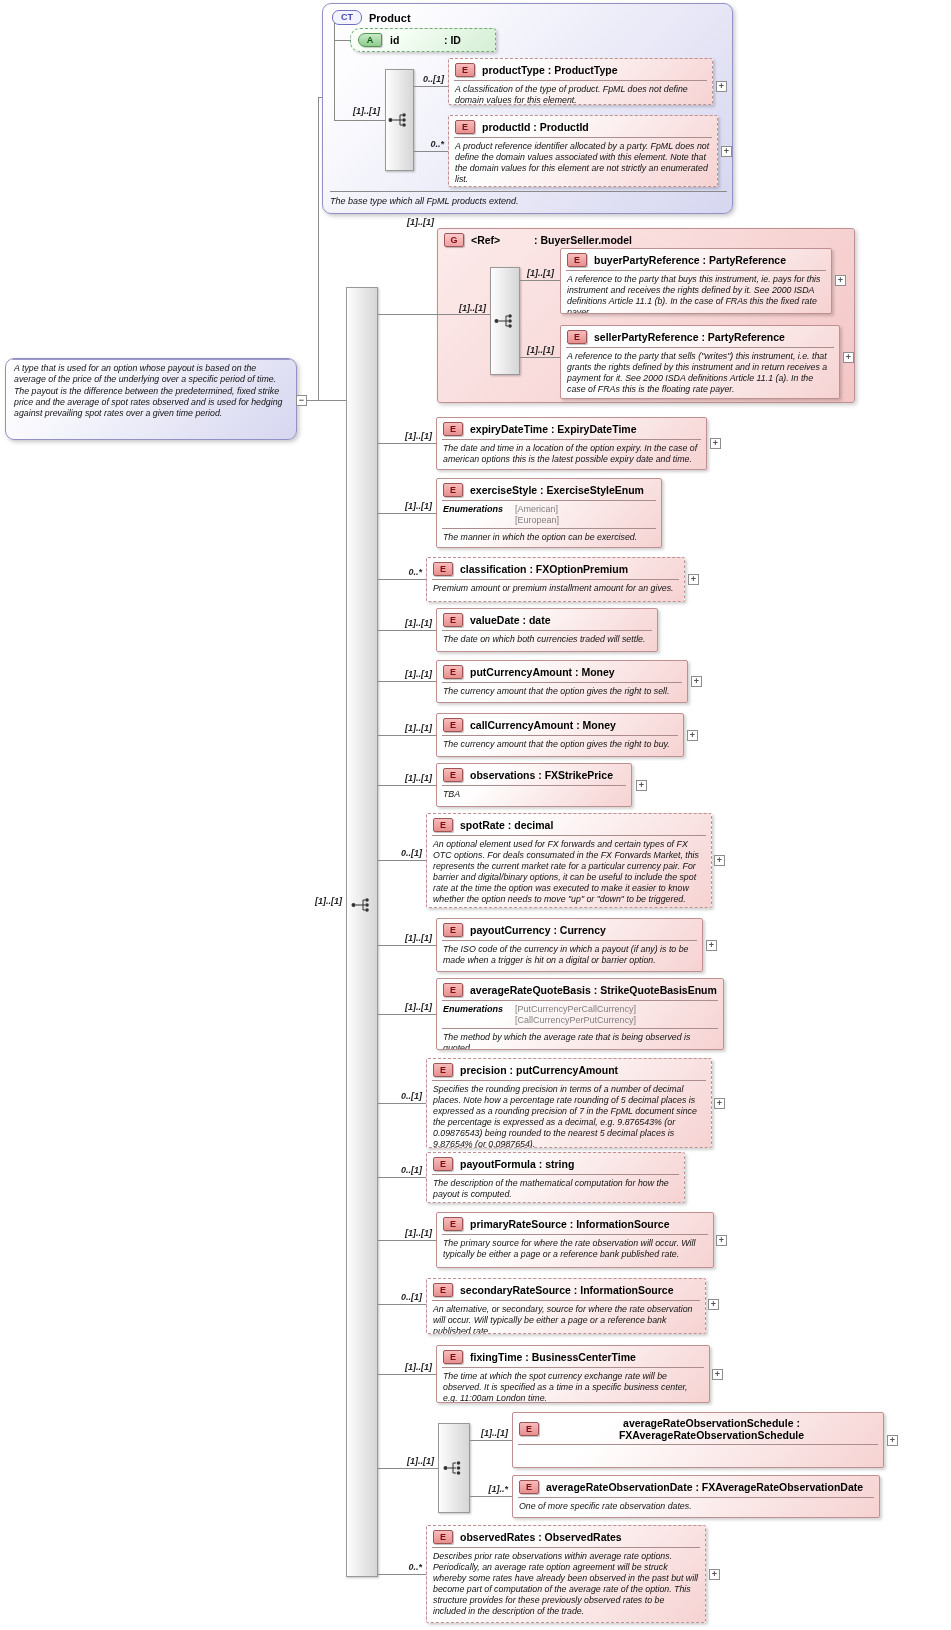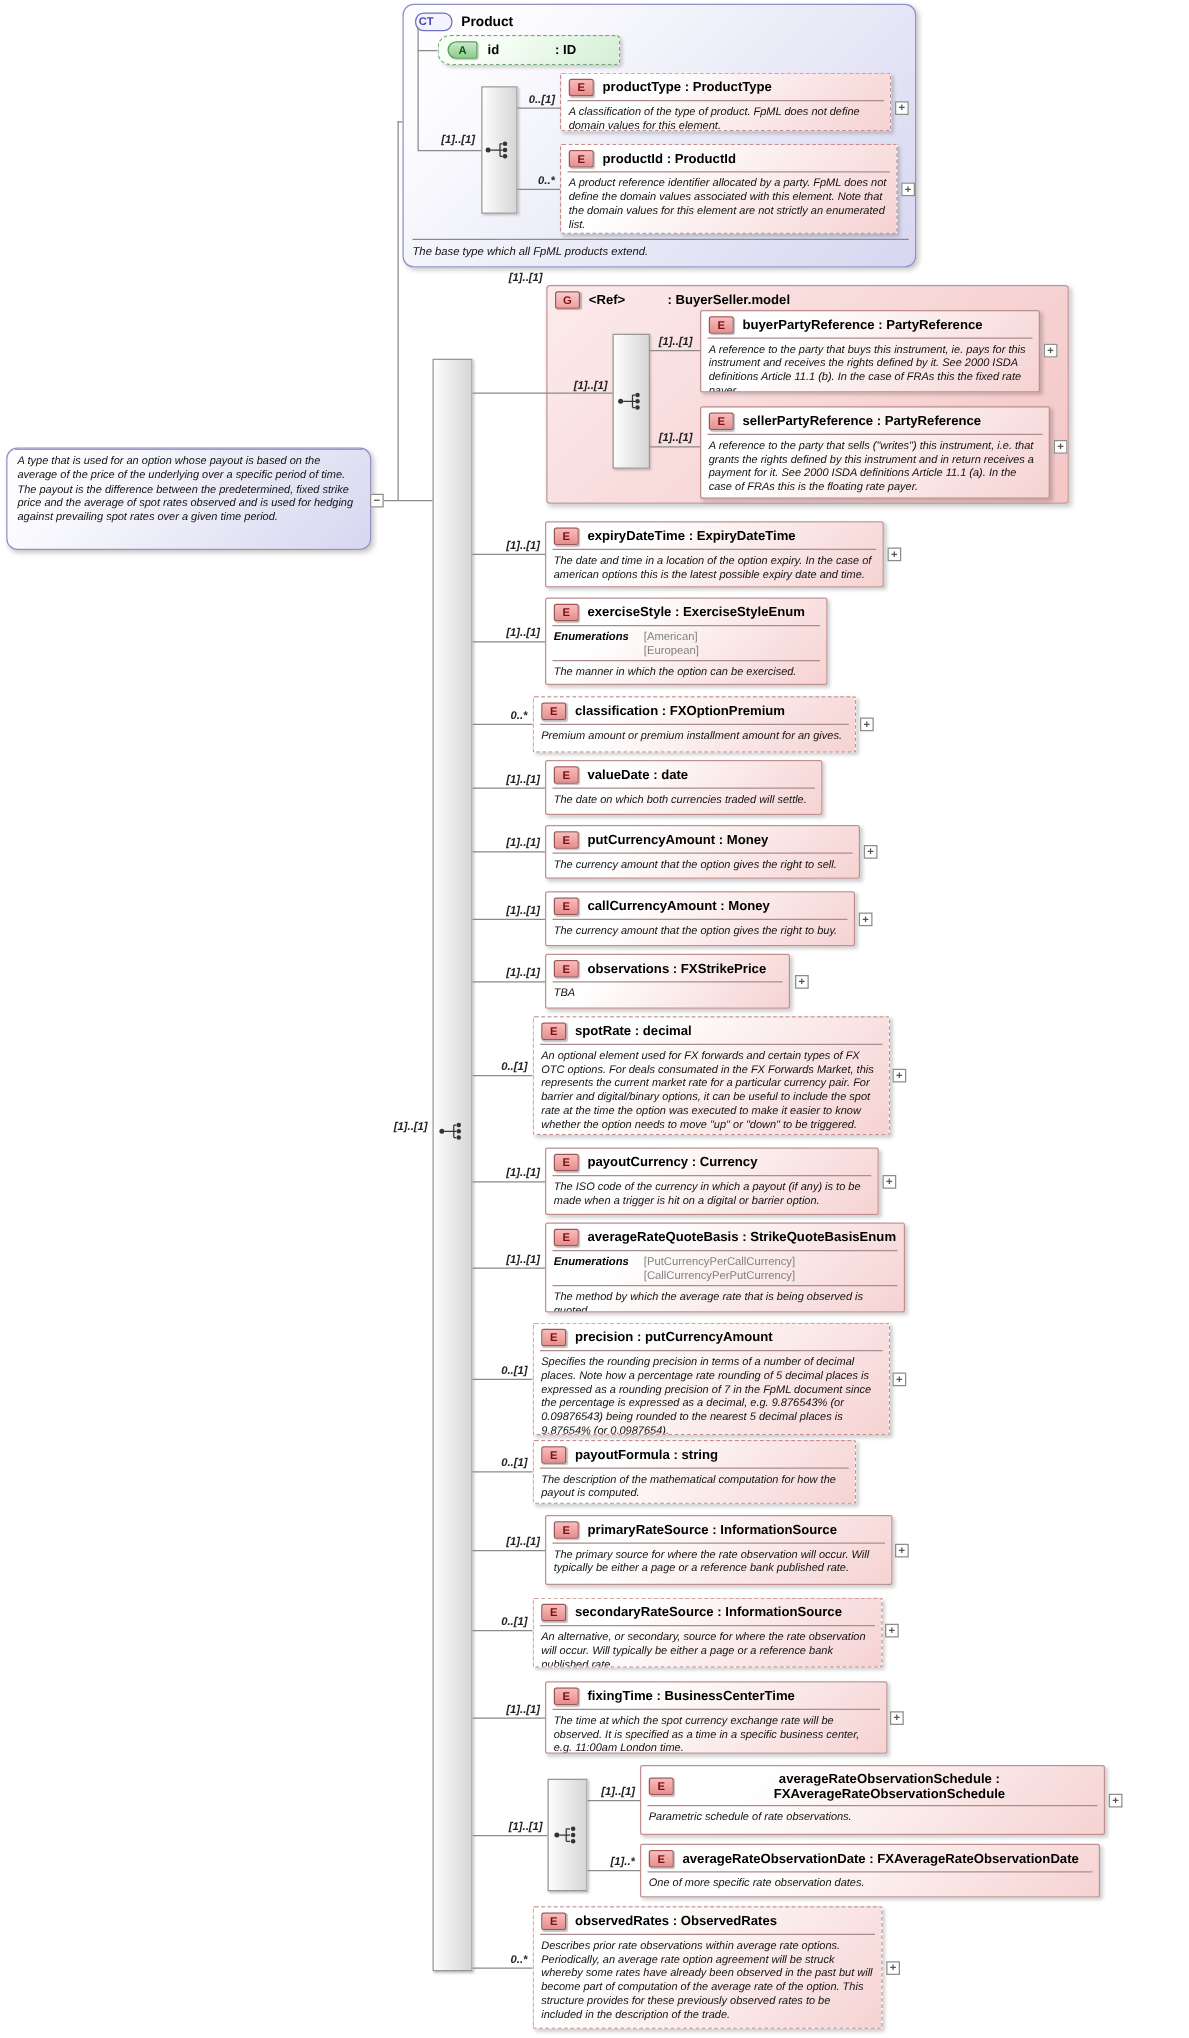--- a/index.html
+++ b/index.html
@@ -15,21 +15,21 @@
   .ehead{display:flex;align-items:center;gap:7px;padding:4px 6px 3px;}
   .etitle{font:bold 10.5px "Liberation Sans",sans-serif;color:#000;white-space:nowrap;}
   .etitle.wrap{white-space:normal;text-align:center;line-height:12px;}
   .esep{height:1px;background:#ab8d8d;margin:0 5px;}
   .eann{font:italic 8.8px "Liberation Sans",sans-serif;color:#101010;padding:3px 6px 4px;line-height:11px;}
   .enums{display:flex;gap:12px;padding:3px 6px 2px;}
   .enumlab{font:italic bold 9px "Liberation Sans",sans-serif;color:#000;min-width:60px;}
   .enumvals{font:9px "Liberation Sans",sans-serif;color:#808080;line-height:11px;}
   .badge-e{flex:0 0 auto;width:18px;height:12px;border:1px solid #a05555;border-radius:2px;background:linear-gradient(#f8bcbc,#e68f8f);color:#7c0e0e;font:bold 9px "Liberation Sans",sans-serif;line-height:12px;text-align:center;box-shadow:1px 1px 1px rgba(0,0,0,.25);}
   .badge-g{flex:0 0 auto;width:18px;height:12px;border:1px solid #a05555;border-radius:2px;background:linear-gradient(#fbcaca,#eea0a0);color:#7c0e0e;font:bold 9px "Liberation Sans",sans-serif;line-height:12px;text-align:center;box-shadow:1px 1px 1px rgba(0,0,0,.25);}
-  .badge-ct{flex:0 0 auto;min-width:24px;height:13px;border:1px solid #6f6fc0;border-radius:7px;background:#f4f4ff;color:#4646bb;font:bold 9px "Liberation Sans",sans-serif;line-height:13px;padding:0 2px;}
+  .badge-ct{flex:0 0 auto;min-width:24px;height:13px;border:1px solid #6f6fc0;border-radius:7px;background:#f4f4ff;color:#4646bb;font:bold 9px "Liberation Sans",sans-serif;line-height:13px;text-align:center;padding:0 2px;}
   .badge-a{flex:0 0 auto;width:22px;height:12px;border:1px solid #4f9a4f;border-radius:7px 2px 2px 7px;background:linear-gradient(#c8e9c8,#8fcb8f);color:#0e5a0e;font:bold 9px "Liberation Sans",sans-serif;line-height:12px;text-align:center;box-shadow:1px 1px 1px rgba(0,0,0,.2);}
   .ctbox{position:absolute;border:1px solid #9191c6;border-radius:9px;background:linear-gradient(135deg,#fdfdff 15%,#d6d6f0);box-shadow:2px 2px 4px rgba(0,0,0,.22);box-sizing:border-box;overflow:hidden;}
   .cthead{display:flex;align-items:center;gap:7px;padding:6px 9px 3px;}
   .cttitle{font:bold 11px "Liberation Sans",sans-serif;color:#000;white-space:nowrap;}
   .ctsep{height:1px;background:#9a9ac4;margin:0 6px;}
   .ctann{font:italic 8.8px "Liberation Sans",sans-serif;color:#101010;padding:3px 8px;line-height:11.3px;}
   .gbox{position:absolute;border:1px solid #c08f8f;border-radius:3px;background:linear-gradient(135deg,#fcebeb,#f4c6c6);box-shadow:2px 2px 4px rgba(0,0,0,.2);box-sizing:border-box;}
   .attrbox{position:absolute;border:1px dashed #74a874;border-radius:10px 3px 3px 10px;background:linear-gradient(135deg,#f7fff7 30%,#d4eed4);box-shadow:2px 2px 3px rgba(0,0,0,.18);box-sizing:border-box;display:flex;align-items:center;gap:8px;padding:0 7px;}
   .attrname{font:bold 10.5px "Liberation Sans",sans-serif;min-width:46px;}
   .attrtype{font:bold 10.5px "Liberation Sans",sans-serif;}
@@ -372,21 +372,20 @@
     </svg>
 
   <div class="ln hl" style="left:470px;top:1440px;width:42px;"></div>
   <div class="card" style="left:466px;top:1428px;width:42px;">[1]..[1]</div>
   <div class="ebox" style="left:512px;top:1412px;width:372px;height:56px;">
     <div class="ehead">
         <span class="badge-e">E</span>
         <span class="etitle wrap">averageRateObservationSchedule : FXAverageRateObservationSchedule</span>
       </div>
     <div class="esep"></div>
-    <div class="eann">Parametric schedule of rate observations.</div>
   </div>
   <div class="plusbox" style="left:887px;top:1435px;">+</div>
 
   <div class="ln hl" style="left:470px;top:1496px;width:42px;"></div>
   <div class="card" style="left:466px;top:1484px;width:42px;">[1]..*</div>
   <div class="ebox" style="left:512px;top:1475px;width:368px;height:43px;">
     <div class="ehead">
         <span class="badge-e">E</span>
         <span class="etitle">averageRateObservationDate : FXAverageRateObservationDate</span>
       </div>

